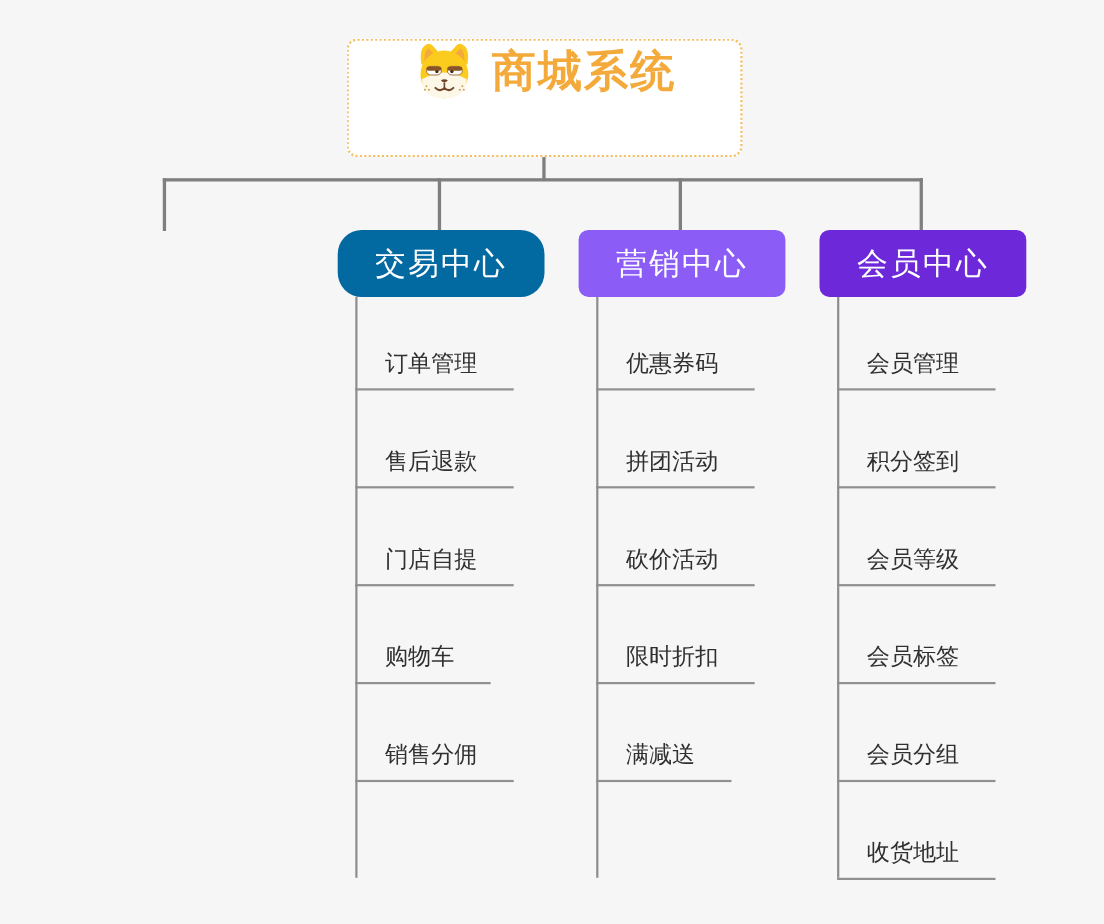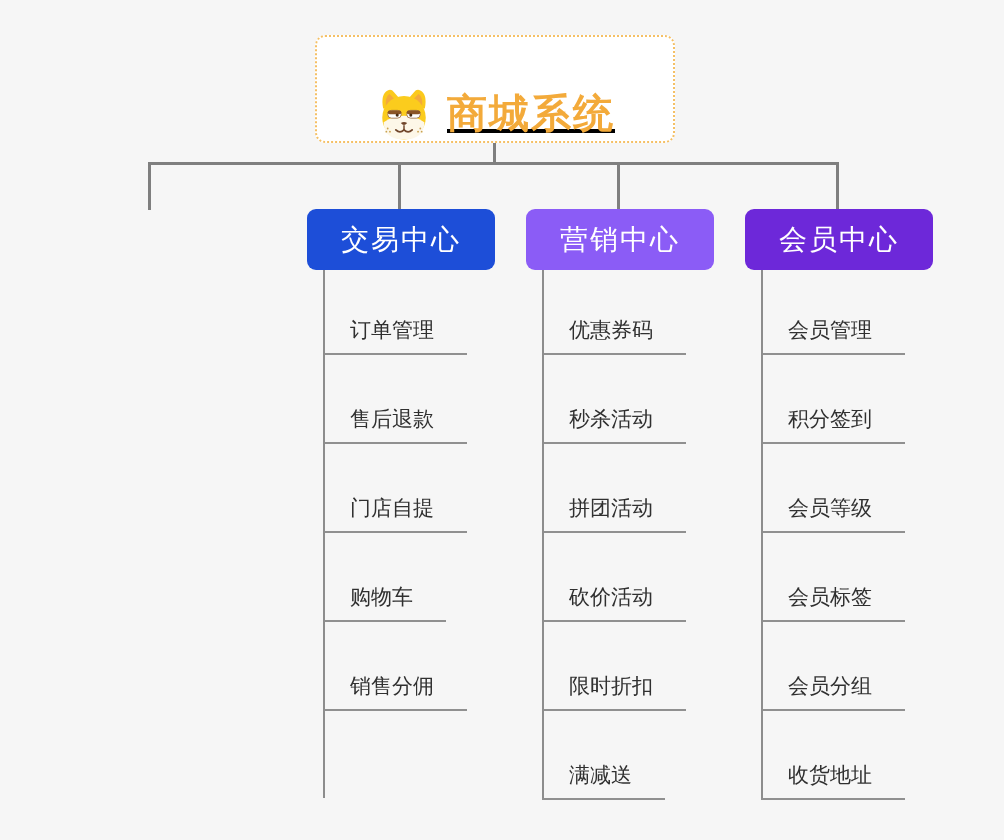--- a/index.html
+++ b/index.html
@@ -25,24 +25,23 @@
   .conn-drop-3 { left: 836px; }
   
   .root-node {
     position: absolute;
     left: 315px; top: 35px;
     width: 360px; height: 108px;
     background: #ffffff;
     border: 2px dotted #f5c065;
     border-radius: 10px;
     display: flex;
-    align-items: flex-end;
+    align-items: flex-start;
     justify-content: center;
     gap: 14px;
-    text-decoration: underline;
   }
   .root-title {
     font-size: 40px;
     font-weight: bold;
     color: #f3aa3a;
     letter-spacing: 2px;
     white-space: nowrap;
   }
   .dog-icon { width: 58px; height: 54px; flex: 0 0 auto; }
   
@@ -127,21 +126,21 @@
         <circle cx="16.5" cy="48.5" r="1" fill="#caa24f"></circle>
       <circle cx="50" cy="45" r="1" fill="#caa24f"></circle>
         <circle cx="51.5" cy="48.5" r="1" fill="#caa24f"></circle>
         <circle cx="47.5" cy="48.5" r="1" fill="#caa24f"></circle>
     </svg>
     <span class="root-title">商城系统</span>
   </div>
 
 
   <div class="branch-col col-1">
-    <div class="branch-header" style="background: #1d4ed8;">交易中心</div>
+    <div class="branch-header" style="background: #0369a1; border-radius: 22px;">交易中心</div>
     <div class="branch-spine"></div>
     <ul class="leaf-list">
       <li class="leaf-row">
           <span class="leaf-label">订单管理</span>
         </li>
       <li class="leaf-row">
           <span class="leaf-label">售后退款</span>
         </li>
       <li class="leaf-row">
           <span class="leaf-label">门店自提</span>
@@ -156,23 +155,20 @@
   </div>
 
   <div class="branch-col col-2">
     <div class="branch-header" style="background: #8b5cf6;">营销中心</div>
     <div class="branch-spine"></div>
     <ul class="leaf-list">
       <li class="leaf-row">
           <span class="leaf-label">优惠券码</span>
         </li>
       <li class="leaf-row">
-          <span class="leaf-label">秒杀活动</span>
-        </li>
-      <li class="leaf-row">
           <span class="leaf-label">拼团活动</span>
         </li>
       <li class="leaf-row">
           <span class="leaf-label">砍价活动</span>
         </li>
       <li class="leaf-row">
           <span class="leaf-label">限时折扣</span>
         </li>
       <li class="leaf-row">
           <span class="leaf-label">满减送</span>

